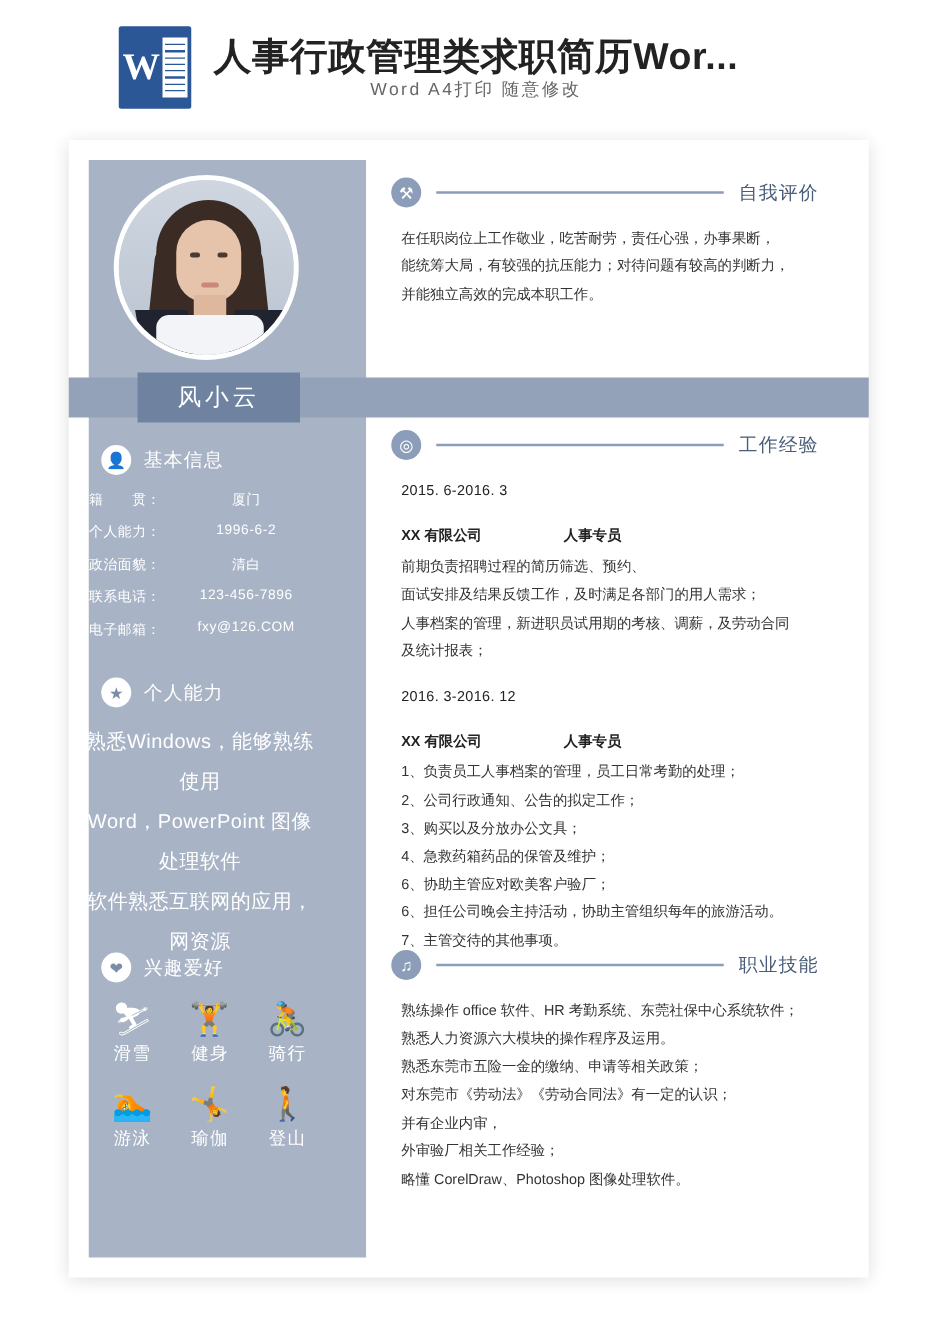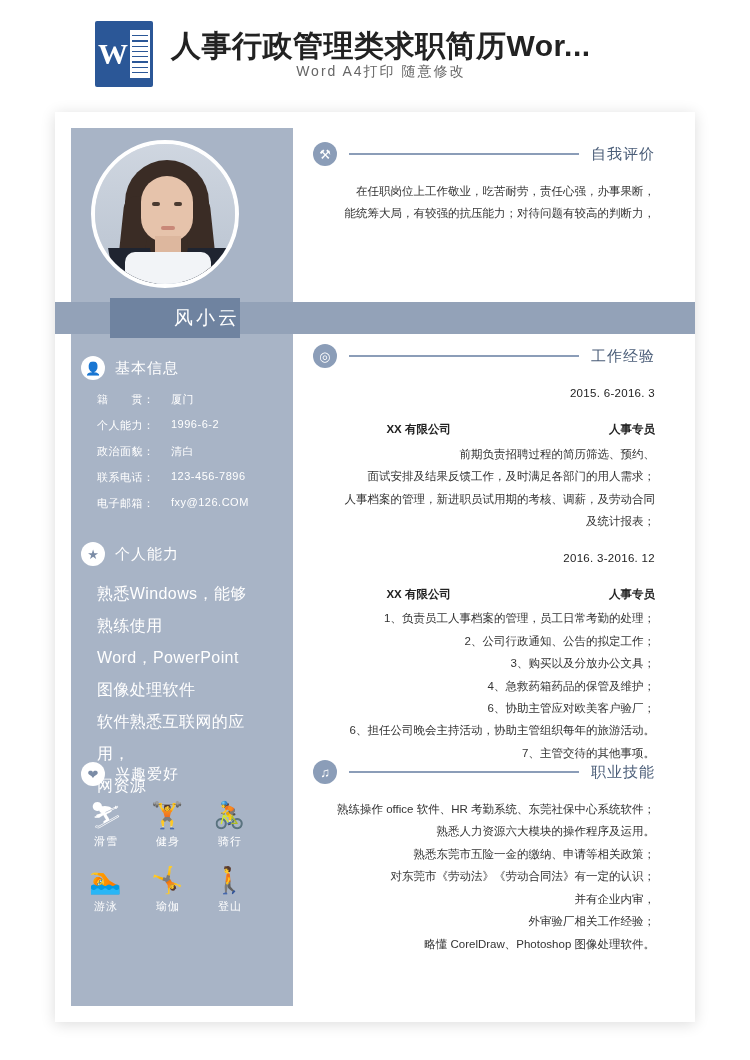--- a/index.html
+++ b/index.html
@@ -103,60 +103,60 @@
   
   .name-bar {
     position: absolute; left: 0; top: 190px;
     width: 640px; height: 32px;
     background: #93a2b8;
   }
   .name-bar-inner {
     position: absolute; left: 55px; top: 186px;
     width: 130px; height: 40px;
     background: #6f83a0;
-    display:flex; align-items:center; justify-content:flex-end;
+    display:flex; align-items:center; justify-content:center;
   }
   .name-text { color:#fff; font-size:19px; letter-spacing:3px; }
 
   
   .lsec { position:absolute; left:0; width:222px; color:#fff; }
   .lsec-head { display:flex; align-items:center; padding-left:26px; }
   .lsec-ico {
     width:24px; height:24px; border-radius:50%; background:#ffffff;
     display:flex; align-items:center; justify-content:center;
     color:#7b8ca6; font-size:13px; flex:0 0 auto;
   }
   .lsec-title { font-size:15px; margin-left:10px; letter-spacing:1px; }
-  .lsec-body { padding: 12px 20px 0 42px; }
+  .lsec-body { padding: 12px 20px 0 8px; text-align: center; }
   .info-row { display:flex; font-size:11px; margin-bottom:11px; letter-spacing:0.5px; }
   .info-k { width:74px; flex:0 0 74px; }
   .info-v { flex:1; }
   .ability-line { font-size:16px; line-height:2.0; letter-spacing:0.4px; }
 
   
   .hob-grid {
     display:grid; grid-template-columns: repeat(3, 1fr);
     row-gap:16px; padding: 14px 16px 0 20px;
   }
   .hob { text-align:center; }
   .hob-g { font-size:26px; line-height:30px; color:#fff; }
-  .hob-l { font-size:11px; margin-top:4px; letter-spacing:1px; }
+  .hob-l { font-size:14px; margin-top:4px; letter-spacing:1px; }
 
   
   .rsec { position:absolute; left:0; width:386px; }
   .rhead { display:flex; align-items:center; padding: 0 24px 0 20px; }
   .rhead-ico {
     width:24px; height:24px; border-radius:50%; background:#8b9db8;
     display:flex; align-items:center; justify-content:center;
     color:#fff; font-size:13px; flex:0 0 auto;
   }
   .rhead-line { flex:1; height:2px; background:#8b9db8; margin:0 12px; }
   .rhead-title { font-size:15px; color:#4e6established; }
   .rhead-title { font-size:15px; color:#4a5d78; letter-spacing:1px; }
-  .rbody { padding: 14px 24px 0 28px; font-size:11.5px; color:#333; line-height:1.95;text-align:right; }
+  .rbody { padding: 14px 24px 0 28px; font-size:11.5px; color:#333; line-height:1.95; }
   .job-date { font-weight:normal; color:#222; font-size:11.5px; letter-spacing:0.3px; }
   .job-row { display:flex; font-weight:bold; color:#222; margin-top:14px; }
   .job-co { width:130px; flex:0 0 130px; }
   .job-pos { flex:1; }
   .job-lines { margin-top:2px; }
   .job-lines div { white-space:nowrap; }
   .blk { margin-bottom:14px; }
 </style>
 </head>
 <body>
@@ -286,20 +286,21 @@
 
     <div class="rsec" style="left:238px; top:30px;">
       <div class="rhead">
         <span class="rhead-ico">⚒</span>
         <span class="rhead-line"></span>
         <span class="rhead-title">自我评价</span>
       </div>
       <div class="rbody">
         <div>在任职岗位上工作敬业，吃苦耐劳，责任心强，办事果断，</div>
         <div>能统筹大局，有较强的抗压能力；对待问题有较高的判断力，</div>
+        <div>并能独立高效的完成本职工作。</div>
       </div>
     </div>
 
     <div class="rsec" style="left:238px; top:232px;">
       <div class="rhead">
         <span class="rhead-ico">◎</span>
         <span class="rhead-line"></span>
         <span class="rhead-title">工作经验</span>
       </div>
       <div class="rbody">

